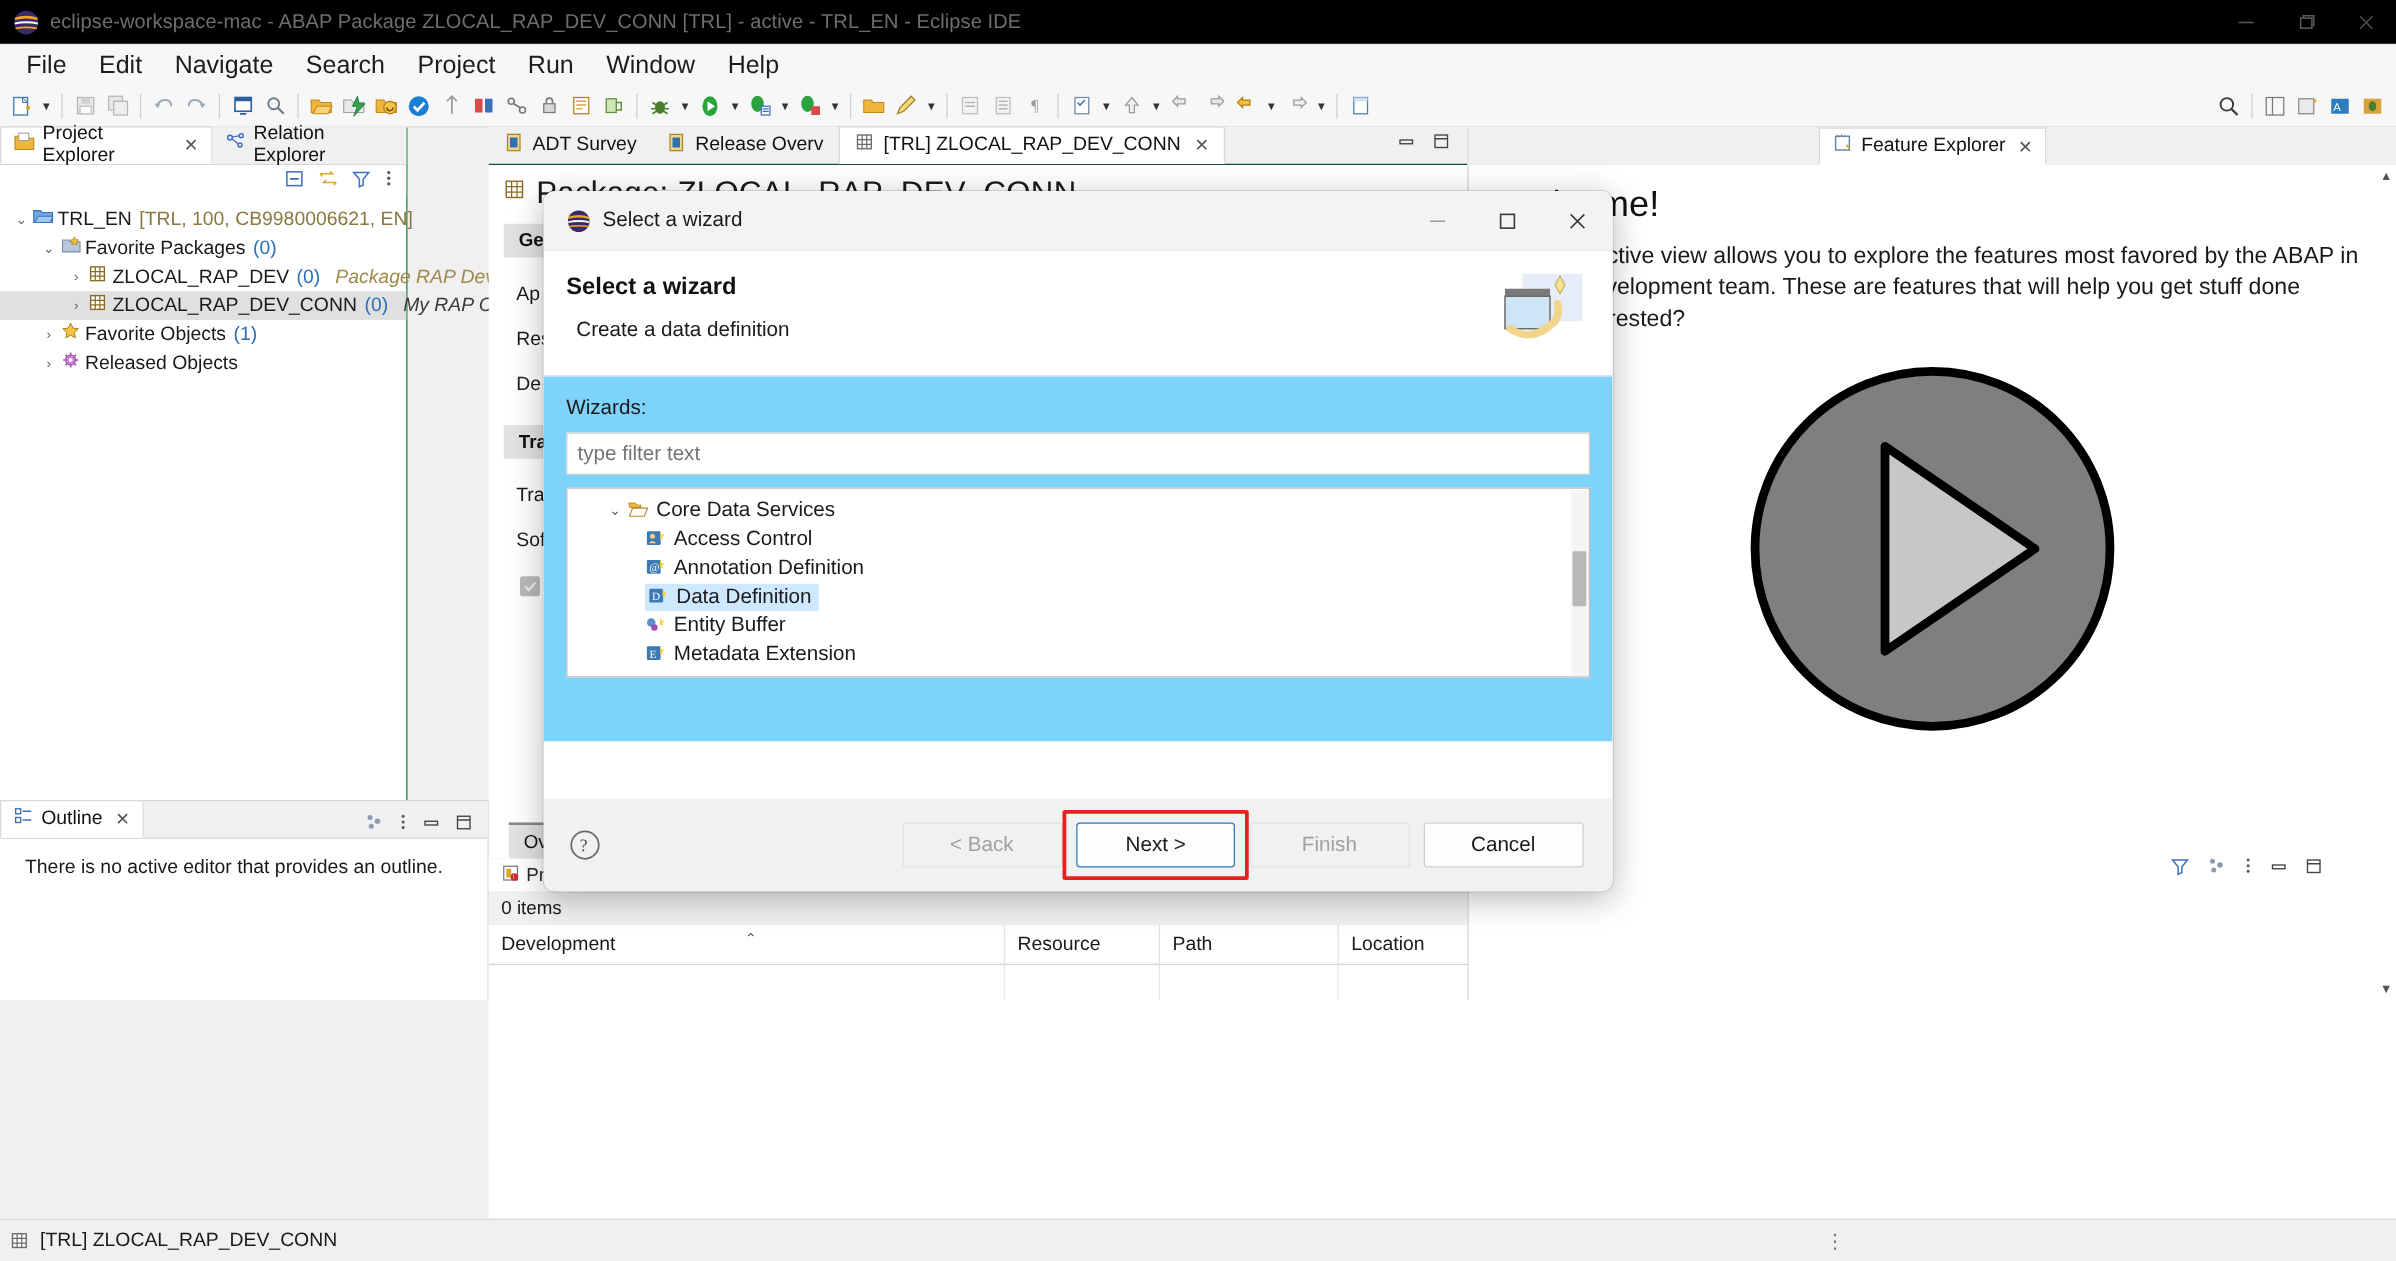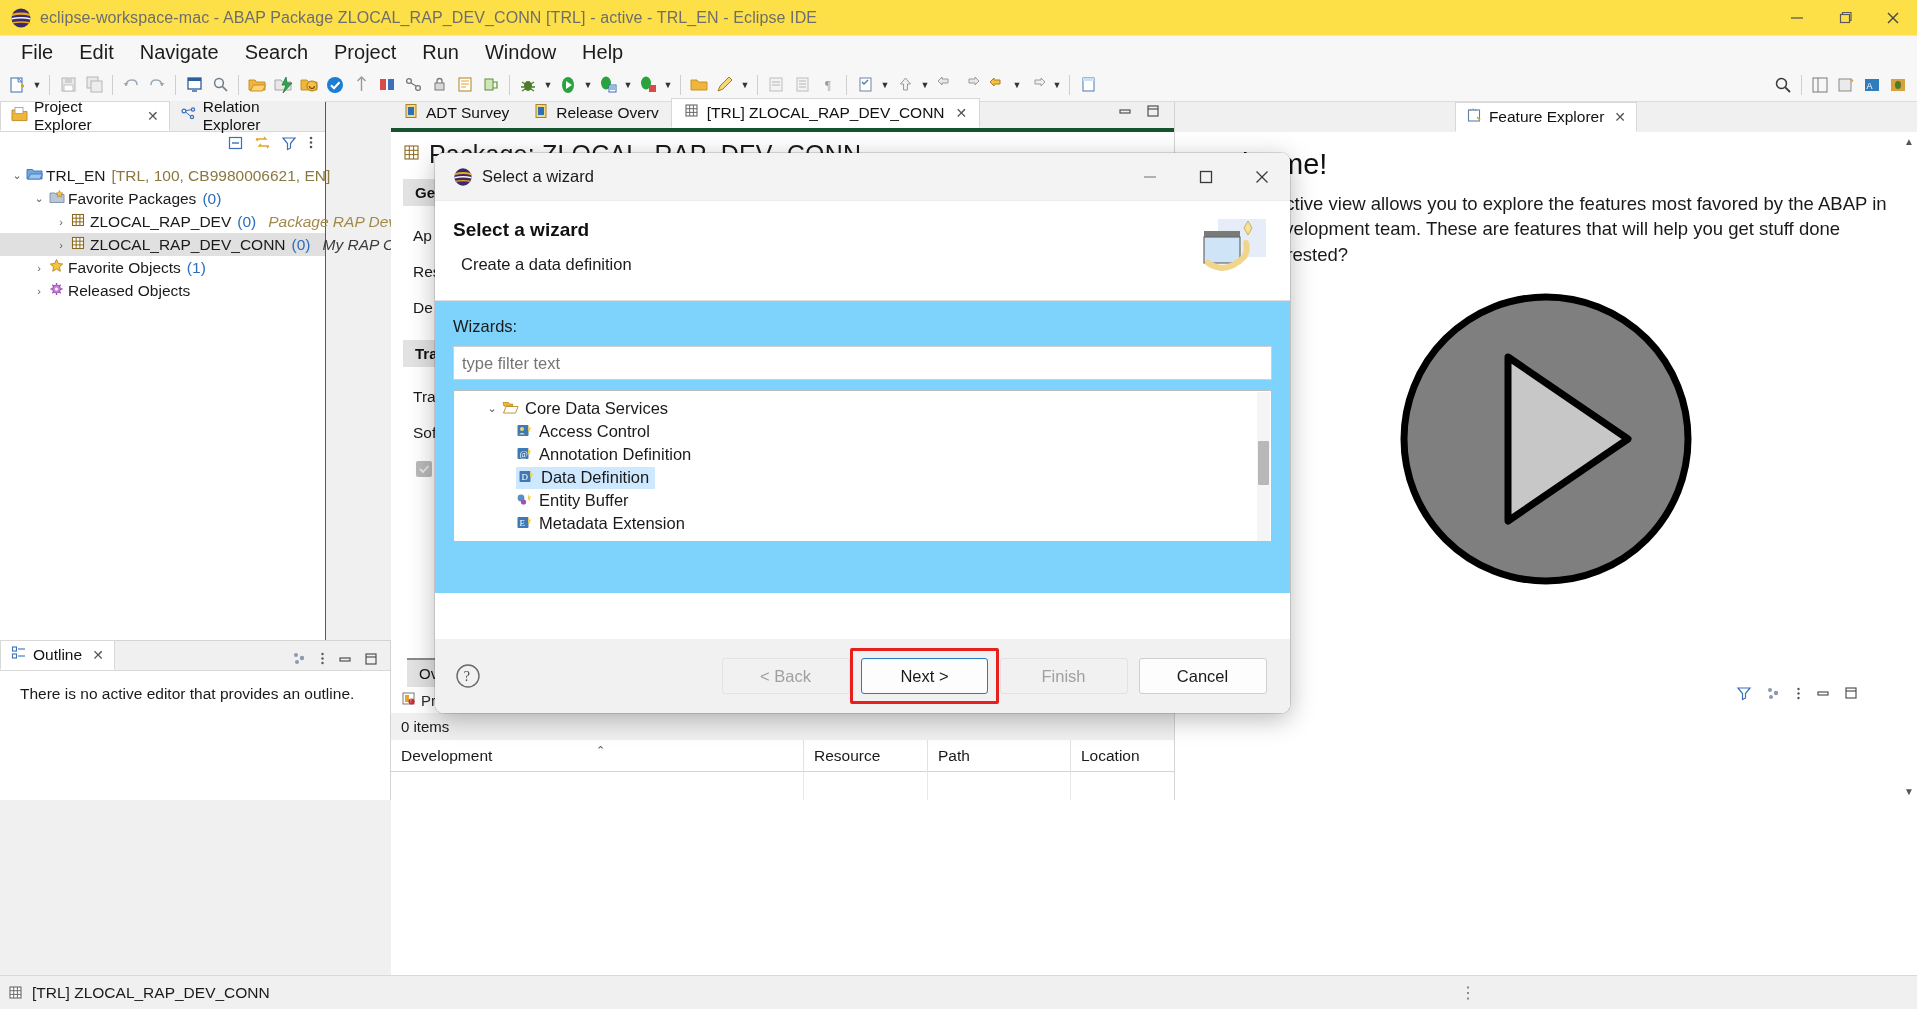--- a/index.html
+++ b/index.html
@@ -9,21 +9,21 @@
     overflow: hidden;
     font-family: "Liberation Sans", sans-serif;
     background: #ffffff;
     -webkit-font-smoothing: antialiased;
   }
   .app { position: relative; width: 1917px; height: 1009px; background:#f0f0f0; }
 
   
   .titlebar {
     position:absolute; left:0; top:0; width:1917px; height:36px;
-    background:#fde047; border-bottom:1px solid #e6e6e6;
+    background:#000000; border-bottom:1px solid #e6e6e6;
     display:flex; align-items:center;
   }
   .title-icon { width:22px; height:22px; margin-left:10px; margin-right:8px; flex:none; }
   .title-text { font-size:16px; color:#6e6e6e; letter-spacing:.1px; white-space:nowrap; }
   .win-btns { margin-left:auto; display:flex; height:36px; }
   .win-btn { width:48px; height:36px; display:flex; align-items:center; justify-content:center; color:#5a5a5a; }
   .win-btn svg { display:block; }
 
   
   .menubar {
@@ -61,21 +61,21 @@
   .tcount { color:#2a6ebb; margin-left:6px; }
   .tdesc { color:#a08a4a; font-style:italic; margin-left:12px; }
   .hscroll { position:absolute; left:20px; top:592px; width:290px; height:10px; background:#808080; border-radius:1px; }
 
   
   .outline-panel { position:absolute; left:0; top:640px; width:391px; height:160px; background:#fff; border-top:1px solid #d4d4d4; border-right:1px solid #d4d4d4;}
   .outline-text { padding:14px 20px; font-size:15.5px; color:#1a1a1a; }
 
   
   .editor-area { position:absolute; left:391px; top:102px; width:783px; height:585px; background:#fff; }
-  .etabrow { height:30px; background:#f0f0f0; display:flex; align-items:flex-end; border-bottom:4px solid #14532d;}
+  .etabrow { height:30px; background:#f0f0f0; display:flex; align-items:flex-end; border-bottom:1px solid #14532d;}
   .etab { height:30px; display:flex; align-items:center; padding:0 12px; font-size:15.5px; color:#111; gap:7px;}
   .etab.active { background:#fff; border-top:1px solid #d8d8d8; border-left:1px solid #d8d8d8; border-right:1px solid #d8d8d8; border-bottom:1px solid #fff;}
   .editor-head { display:flex; align-items:center; gap:8px; padding:8px 10px 6px 12px; }
   .editor-title { font-size:25px; color:#1a1a1a; letter-spacing:.2px; }
   .sec-tabs { display:flex; gap:2px; padding-left:12px; margin-top:4px;}
   .sec-tab { background:#e2e2e2; padding:5px 12px; font-size:15px; font-weight:bold; color:#111;}
   .form-rows { padding:12px 0 0 22px; font-size:15.5px; color:#1a1a1a; }
   .form-row { height:36px; display:flex; align-items:center; }
   .section-hdr { padding-left:12px; margin-top:14px;}
 

